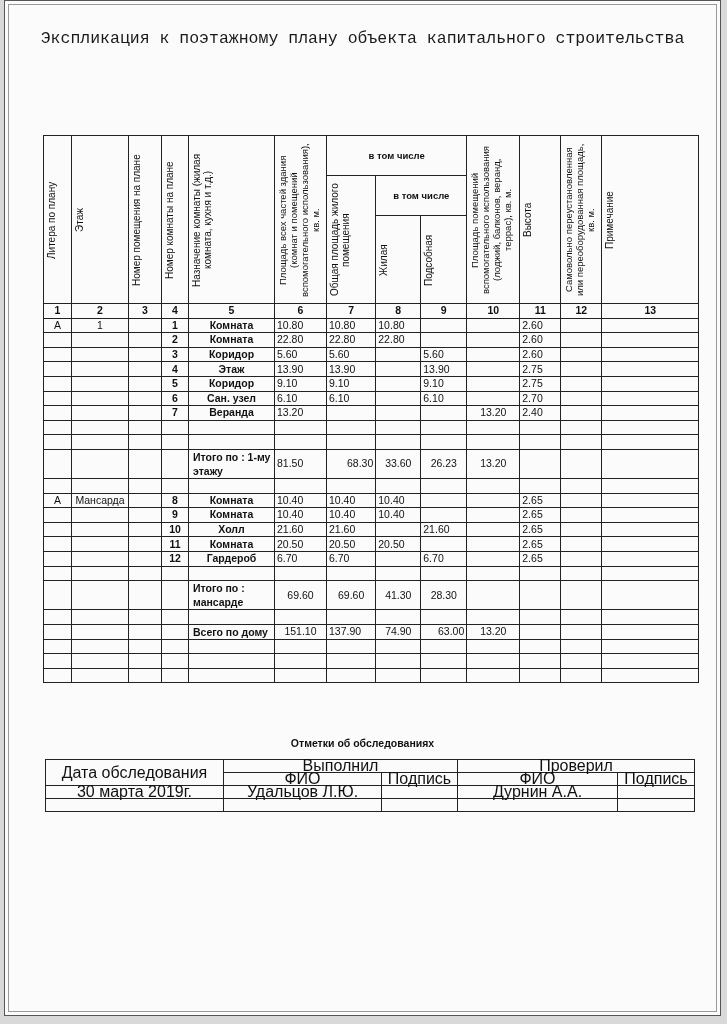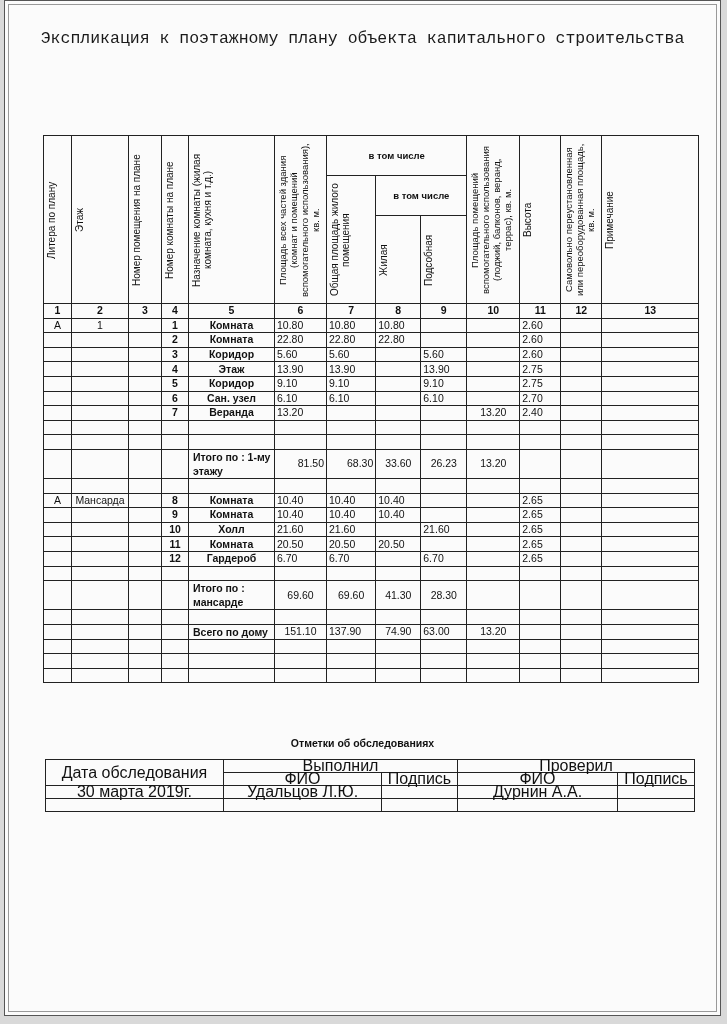--- a/index.html
+++ b/index.html
@@ -238,21 +238,21 @@
           <td></td>
           <td></td>
           <td></td>
         </tr>
         <tr class="sum">
           <td class="c"></td>
           <td class="c"></td>
           <td class="c"></td>
           <td class="c b"></td>
           <td class="b" style="white-space: normal; line-height: 14px; padding-left: 4px; margin-top: 16px;">Итого по : 1-му этажу</td>
-          <td style="text-align: right; margin-left: 26px;">81.50</td>
+          <td style="text-align: left; margin-left: 26px;">81.50</td>
           <td style="text-align: center; padding-left: 20px;">68.30</td>
           <td style="text-align: center;">33.60</td>
           <td style="text-align: center;">26.23</td>
           <td class="c">13.20</td>
           <td></td>
           <td></td>
           <td></td>
         </tr>
         <tr>
           <td class="c"></td>
@@ -391,21 +391,21 @@
         </tr>
         <tr>
           <td class="c"></td>
           <td class="c"></td>
           <td class="c"></td>
           <td class="c b"></td>
           <td class="b" style="white-space: normal; line-height: 14px; padding-left: 4px; margin-left: 35px;">Всего по дому</td>
           <td style="text-align: center;">151.10</td>
           <td style="text-align: left;">137.90</td>
           <td style="text-align: center;">74.90</td>
-          <td style="text-align: left;">63.00</td>
+          <td style="text-align: right;">63.00</td>
           <td class="c">13.20</td>
           <td></td>
           <td></td>
           <td></td>
         </tr>
         <tr>
           <td class="c"></td>
           <td class="c"></td>
           <td class="c"></td>
           <td class="c b"></td>

